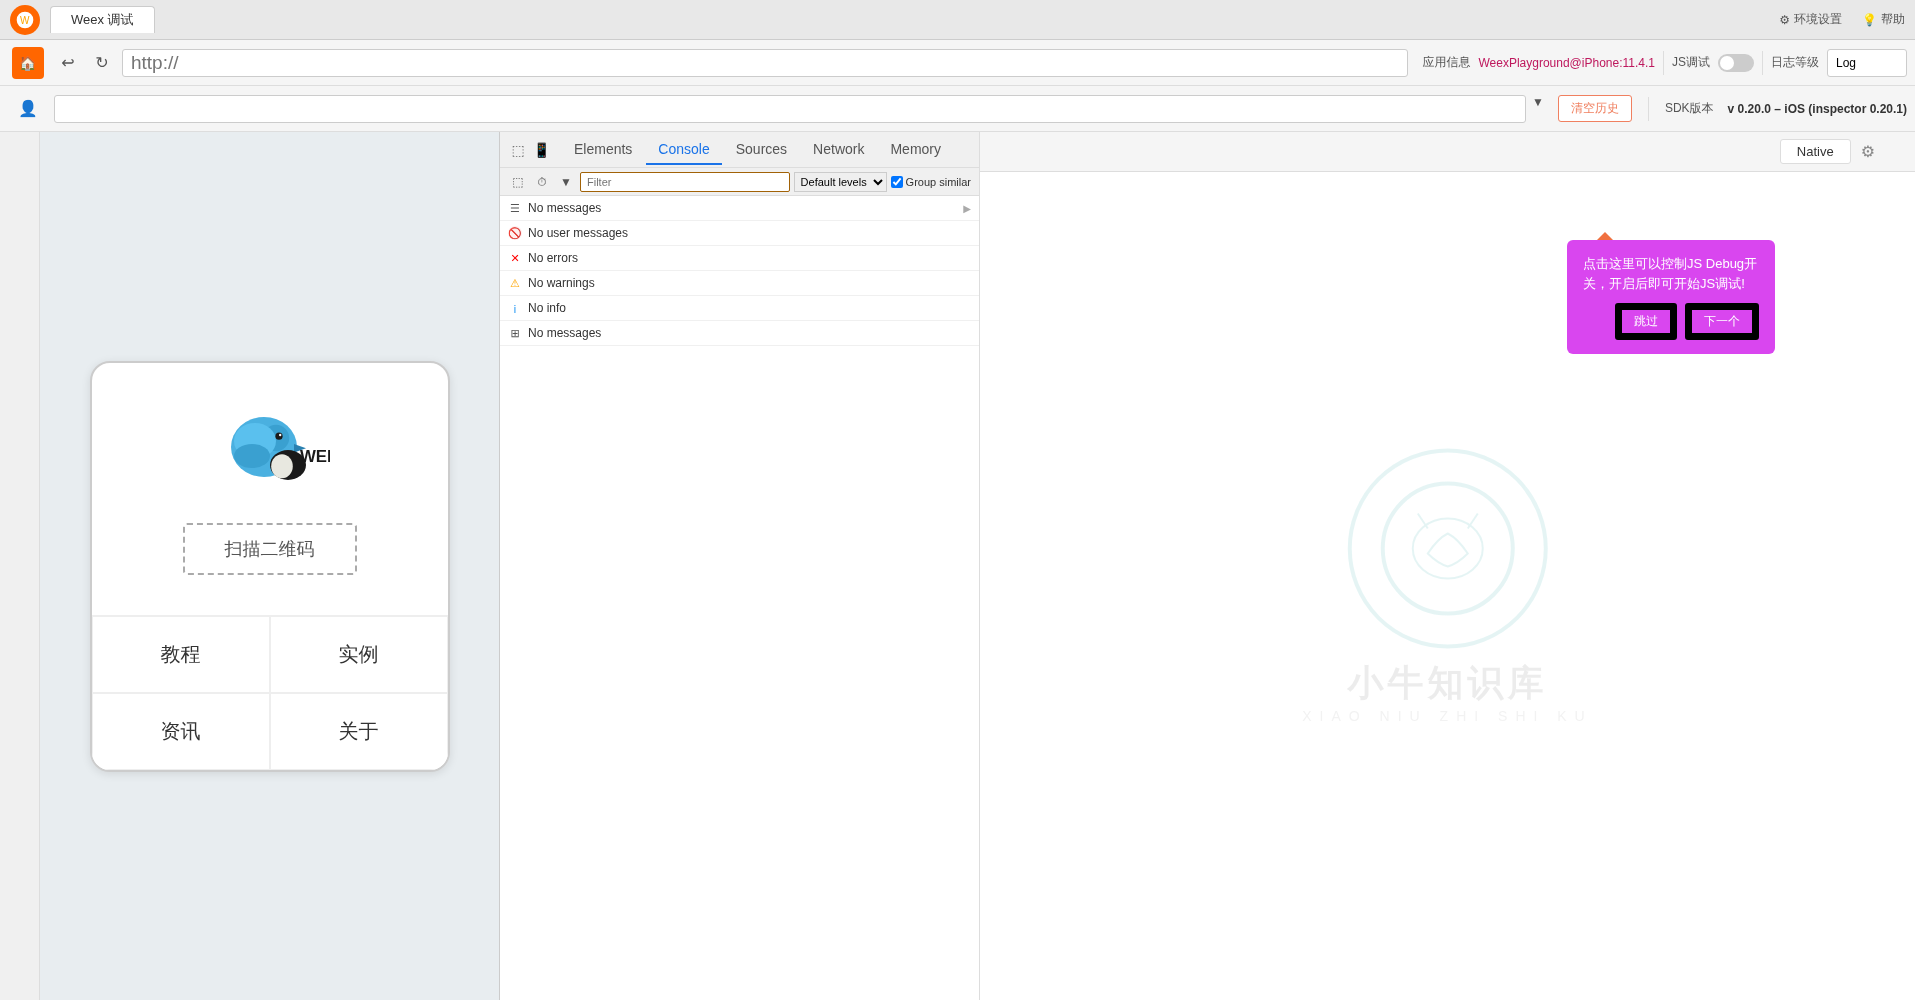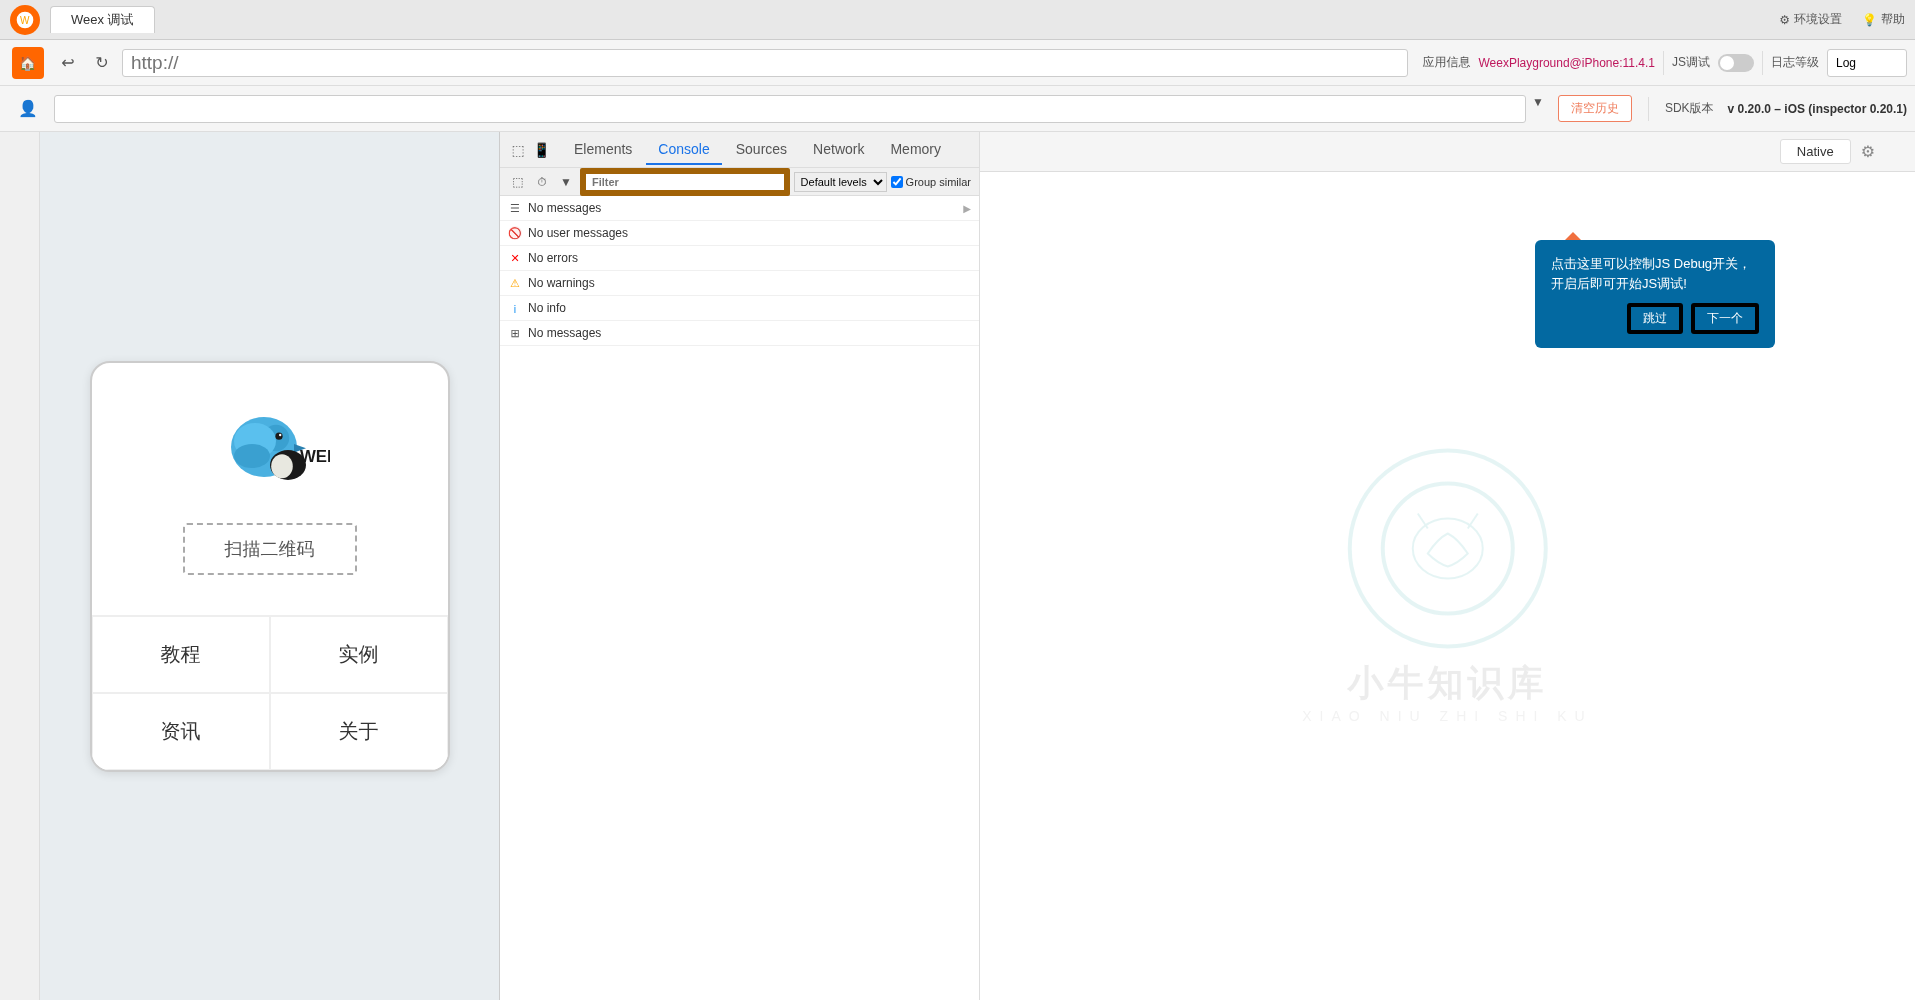--- a/index.html
+++ b/index.html
@@ -129,22 +129,22 @@
     .devtools-tab.active { color: #1a73e8; border-bottom: 2px solid #1a73e8; font-weight: 500; }
     .devtools-tab-icons { display: flex; gap: 4px; margin-right: 8px; }
     .devtools-tab-icon { width: 20px; height: 20px; cursor: pointer; display: flex; align-items: center; justify-content: center; color: #666; font-size: 14px; }
 
     .devtools-toolbar {
       display: flex; align-items: center; background: #f0f0f0;
       border-bottom: 1px solid #ddd; padding: 2px 8px; height: 28px; gap: 4px;
     }
     .devtools-toolbar-icon { width: 20px; height: 20px; cursor: pointer; color: #555; display: flex; align-items: center; justify-content: center; font-size: 12px; }
     .filter-input {
-      flex: 1; height: 20px; border: 6px solid #a16207; border-radius: 2px;
-      padding: 8px 6px; font-size: 11px; background: white; font-weight: bold;
+      flex: 1; height: 20px; border: 1px solid #a16207; border-radius: 2px;
+      padding: 0 6px; font-size: 11px; background: white;
     }
     .level-select {
       height: 20px; border: 1px solid #ccc; font-size: 11px; padding: 0 2px;
     }
     .group-similar { display: flex; align-items: flex-start; gap: 3px; font-size: 11px; color: #333; }
     .group-similar input { width: 12px; height: 12px; }
 
     .console-messages {
       flex: 1; overflow-y: auto; background: white;
     }
@@ -211,32 +211,32 @@
     .watermark-text {
       font-size: 36px; color: #888; font-weight: bold; letter-spacing: 4px;
     }
     .watermark-sub {
       font-size: 14px; color: #aaa; letter-spacing: 8px;
     }
 
     
     .tooltip-popup {
       position: absolute; top: 68px; right: 140px;
-      background: #0369a1; color: white; padding: 14px 16px;
-      border-radius: 6px; width: 240px; font-size: 13px; line-height: 1.5;
+      background: #d946ef; color: white; padding: 14px 16px;
+      border-radius: 6px; width: 208px; font-size: 13px; line-height: 1.5;
       z-index: 100;
     }
     .tooltip-popup::before {
       content: ''; position: absolute; top: -8px; left: 30px;
       border-left: 8px solid transparent; border-right: 8px solid transparent;
       border-bottom: 8px solid #f07040;
     }
     .tooltip-btns { display: flex; justify-content: flex-end; gap: 8px; margin-top: 10px; }
     .tooltip-btn {
-      padding: 3px 12px; border: 4px solid #000000; background: transparent;
+      padding: 3px 12px; border: 7px solid #000000; background: transparent;
       color: white; border-radius: 3px; cursor: pointer; font-size: 12px;
     }
 
     .right-panel-content {
       position: relative; flex: 1;
     }
   </style>
 </head>
 <body>
 

